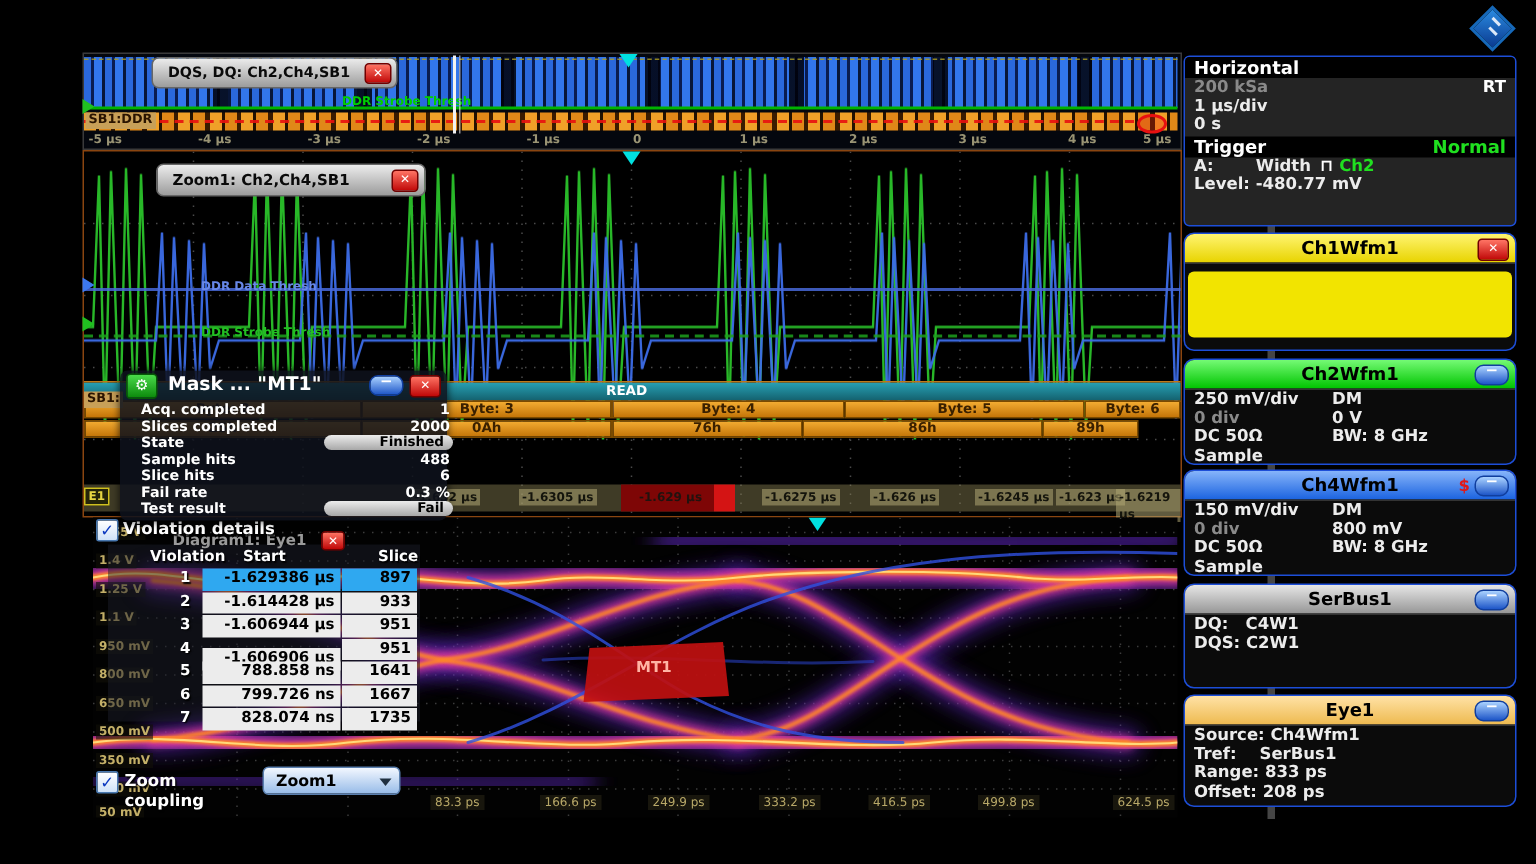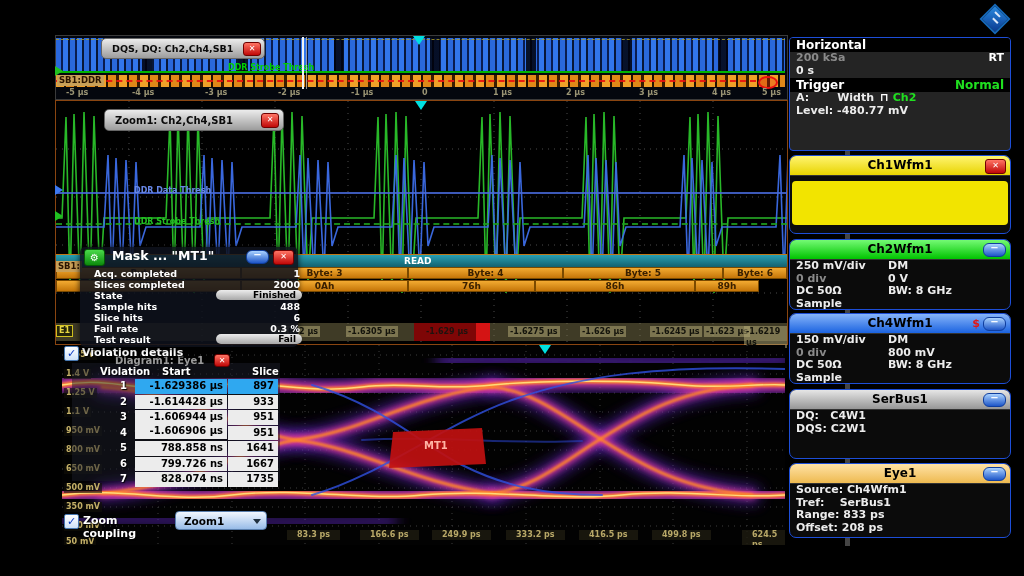--- a/index.html
+++ b/index.html
@@ -54,21 +54,21 @@
   
   #viol{left:62px;top:346px;width:222px;z-index:40;}
   .vcell{position:absolute;height:14.5px;background:#ececec;color:#000;font-size:10px;font-weight:bold;text-align:right;line-height:14.5px;padding-right:4px;box-sizing:border-box;}
   .vnum{position:absolute;height:14.5px;color:#fff;font-size:10px;font-weight:bold;text-align:right;line-height:14.5px;padding-right:8px;box-sizing:border-box;text-shadow:1px 1px 1px #000;}
   .vhead{position:absolute;color:#fff;font-size:10px;font-weight:bold;text-shadow:1px 1px 1px #000;padding-left:24px;}
   .sel{background:#2fa8f0;}
 
   
   #eyep{left:62px;top:345px;width:723px;height:200px;background:#020202;overflow:hidden;}
   .eytick{position:absolute;font-size:8px;font-weight:bold;color:#c4b068;background:rgba(18,16,8,.62);padding:0 2px;line-height:10px;}
-  .extick{position:absolute;top:185px;font-size:8px;font-weight:bold;color:#b8a868;background:rgba(30,28,16,.8);padding:0 10px;line-height:10px;}
+  .extick{position:absolute;top:185px;font-size:8px;font-weight:normal;color:#b8a868;background:rgba(30,28,16,.8);padding:0 3px;line-height:10px;}
 
   
   #zcoup{left:64px;top:513px;z-index:45;height:20px;}
   .drop{position:absolute;left:111px;top:-2px;width:92px;height:19px;border:1px solid #5a7fae;border-radius:4px;background:linear-gradient(#f2f7ff,#98bce8);color:#000;font-size:10.5px;font-weight:bold;line-height:18px;padding-left:8px;box-sizing:border-box;}
   .caret{position:absolute;right:5px;top:7px;width:0;height:0;border-left:4px solid transparent;border-right:4px solid transparent;border-top:5px solid #203040;}
 
   .tanlab{background:#c8a058;color:#2a1400;font-weight:bold;font-size:8.5px;line-height:11px;padding:0 2px;}
   .e1box{background:#24240a;border:1px solid #d0c020;color:#e6d643;font-size:8px;font-weight:bold;line-height:10px;padding:0 2px;}
   .whiteline{background:#f2f2f2;width:2px;}
 </style>
@@ -82,20 +82,23 @@
       <div class="abs" style="left:4px;top:3px;width:7px;height:2px;background:#dce8f8;"></div>
       <div class="abs" style="left:7px;top:9px;width:7px;height:2px;background:#dce8f8;"></div>
     </div>
   </div>
 
   <div class="sidepanel" style="top:37px;height:112px;background:#242424;border-radius:4px;">
     <div class="hdrbar"><span>Horizontal</span></div>
     <div class="prow">
         <span class="c1 dim">200 kSa</span>
         <span style="margin-left:auto;color:#fff;">RT</span>
+      </div>
+    <div class="prow">
+        <span>1 µs/div</span>
       </div>
     <div class="prow">
         <span>0 s</span>
       </div>
     <div class="hdrbar" style="margin-top:1px;">
       <span>Trigger</span>
       <span style="position:absolute;right:6px;color:#20e020;">Normal</span>
     </div>
     <div class="prow">
         <span class="pre">A:</span>
@@ -205,21 +208,21 @@
     <div class="abs" style="left:0;top:44px;width:700px;border-top:2px dashed #e81010;opacity:.9;"></div>
     <div class="abs" style="left:702px;top:40px;width:16px;height:9px;border:2px solid #e81010;border-radius:50%;background:rgba(232,16,16,.25);"></div>
     <div class="abs tanlab" style="left:1px;top:39px;">SB1:DDR</div>
 
     <div class="abs whiteline" style="left:246px;top:1px;height:52px;"></div>
     <div class="abs whiteline" style="left:250px;top:1px;height:52px;width:1px;opacity:.6;"></div>
 
     <div class="abs tri-down" style="left:357px;top:0;"></div>
     <div class="abs tri-right g" style="left:-1px;top:30px;"></div>
 
-    <span class="ovtick" style="left:3px;margin-left:7px;">-5 µs</span>
+    <span class="ovtick" style="left:3px;">-5 µs</span>
     <span class="ovtick" style="left:76px;">-4 µs</span>
     <span class="ovtick" style="left:149px;">-3 µs</span>
     <span class="ovtick" style="left:222px;">-2 µs</span>
     <span class="ovtick" style="left:295px;">-1 µs</span>
     <span class="ovtick" style="left:366px;">0</span>
     <span class="ovtick" style="left:437px;">1 µs</span>
     <span class="ovtick" style="left:510px;">2 µs</span>
     <span class="ovtick" style="left:583px;">3 µs</span>
     <span class="ovtick" style="left:656px;">4 µs</span>
     <span class="ovtick" style="left:706px;">5 µs</span>
@@ -462,21 +465,21 @@
 
     <div class="vnum" style="left:0;top:48.5px;width:73px;">2</div>
     <div class="vcell" style="left:73px;top:48.5px;width:92px;">-1.614428 µs</div>
     <div class="vcell" style="left:166px;top:48.5px;width:50px;">933</div>
 
     <div class="vnum" style="left:0;top:64px;width:73px;">3</div>
     <div class="vcell" style="left:73px;top:64px;width:92px;">-1.606944 µs</div>
     <div class="vcell" style="left:166px;top:64px;width:50px;">951</div>
 
     <div class="vnum" style="left:0;top:79.5px;width:73px;">4</div>
-    <div class="vcell" style="left:73px;top:78px;width:92px;">-1.606906 µs</div>
+    <div class="vcell" style="left:73px;top:86px;width:92px;">-1.606906 µs</div>
     <div class="vcell" style="left:166px;top:79.5px;width:50px;">951</div>
 
     <div class="vnum" style="left:0;top:95px;width:73px;">5</div>
     <div class="vcell" style="left:73px;top:95px;width:92px;">788.858 ns</div>
     <div class="vcell" style="left:166px;top:95px;width:50px;">1641</div>
 
     <div class="vnum" style="left:0;top:110.5px;width:73px;">6</div>
     <div class="vcell" style="left:73px;top:110.5px;width:92px;">799.726 ns</div>
     <div class="vcell" style="left:166px;top:110.5px;width:50px;">1667</div>
 

